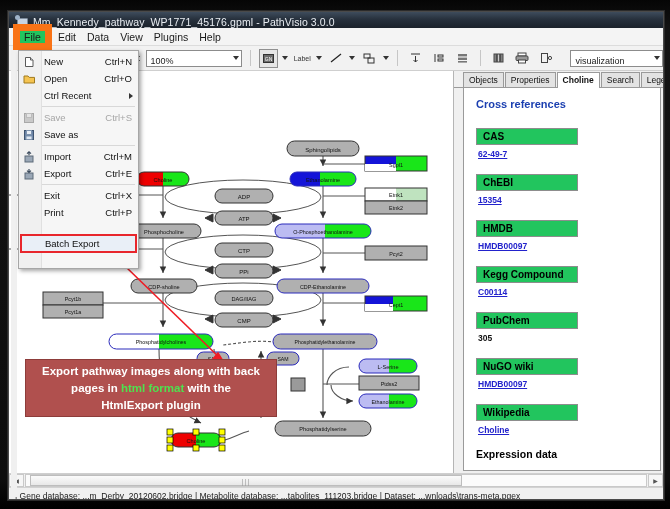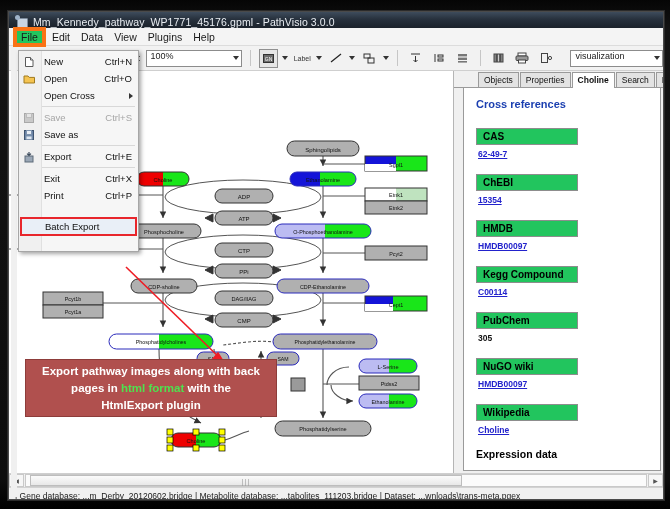--- a/index.html
+++ b/index.html
@@ -23,29 +23,29 @@
   .title-ico:before{content:"";position:absolute;left:2px;top:3px;width:9px;height:8px;
      background:#c8d4e2;border:1px solid #7d8b9c;border-radius:1px;}
   .title-ico:after{content:"";position:absolute;left:0px;top:0px;width:5px;height:5px;
      background:#9fb3c9;border-radius:50%;}
   .title-text{color:#e9edf2;font-size:10.5px;letter-spacing:.1px;white-space:nowrap;}
 
   
   .menubar{height:17px;background:#f4f4f4;border-bottom:1px solid #dcdcdc;
            display:flex;align-items:center;padding-left:4px;position:relative;z-index:30;}
   .menubar .mi{font-size:10.5px;color:#1a1a1a;padding:1px 5px;margin-right:1px;}
-  .menubar .mi.active{background:#22c55e;border:4px solid #f97316;padding:0 4px;}
+  .menubar .mi.active{background:#22c55e;border:7px solid #f97316;padding:0 4px;}
 
   
   .toolbar{height:24px;background:#f2f2f2;border-bottom:1px solid #cfcfcf;
            display:flex;align-items:center;padding-left:6px;gap:5px;}
   .tb-sep{width:1px;height:16px;background:#c6c6c6;margin:0 3px;}
   .zoom-lab{font-size:9px;color:#222;margin-left:100px;}
   .combo{height:15px;background:#fff;border:1px solid #8c8c8c;
-         display:flex;align-items:flex-start;font-size:9px;color:#222;padding-left:4px;
+         display:flex;align-items:flex-end;font-size:9px;color:#222;padding-left:4px;
          position:relative;}
   .combo .arw{position:absolute;right:2px;top:50%;transform:translateY(-50%);
      width:0;height:0;border-left:3.5px solid transparent;border-right:3.5px solid transparent;
      border-top:4px solid #333;}
   .combo.zoom{width:92px;}
   .combo.vis{width:88px;margin-left:10px;}
   .tbtn{width:17px;height:17px;border:1px solid transparent;display:flex;
         align-items:center;justify-content:center;font-size:9px;color:#333;}
   .tbtn.box{border:1px solid #909090;background:#e6e6e6;}
   .drop-arw{width:0;height:0;border-left:3px solid transparent;
@@ -53,21 +53,21 @@
   .lbl-btn{font-size:7px;color:#333;}
 
   
   .body-row{display:flex;height:402px;}
   .canvas-wrap{position:relative;width:444px;height:402px;background:#fff;
                border-right:1px solid #b5b5b5;overflow:hidden;}
   .canvas-svg{position:absolute;left:0;top:0;}
 
   
   .sidepanel{width:209px;height:402px;background:#f0f0f0;display:flex;flex-direction:column;}
-  .tabstrip{height:16px;display:flex;align-items:flex-end;padding-left:24px;
+  .tabstrip{height:16px;display:flex;align-items:flex-end;padding-left:9px;
             background:#f0f0f0;border-bottom:1px solid #9a9a9a;}
   .tab{font-size:8.5px;color:#111;padding:1px 5px 1px;border:1px solid #9a9a9a;
        border-bottom:none;background:#e3e3e3;margin-right:1px;line-height:12px;}
   .tab.sel{background:#fff;font-weight:bold;position:relative;top:1px;padding-bottom:2px;}
   .panel-body{flex:1;background:#fff;border:1px solid #9a9a9a;border-top:none;
               margin:0 2px 2px 9px;padding:10px 0 0 12px;overflow:hidden;position:relative;}
   .xref-title{color:#1b3fb0;font-weight:bold;font-size:11px;margin-bottom:16px;}
   .xref-head{display:inline-block;min-width:88px;background:#22c55e;
              border:1px solid #8d8d8d;font-weight:bold;font-size:10px;color:#000;
              padding:2px 6px;margin-bottom:4px;}
@@ -543,21 +543,21 @@
         <span class="mico">
           <svg width="13" height="11" viewBox="0 0 13 11">
               <path d="M1,3 h4 l1.2,1.4 h5.3 v5.6 h-10.5 z" fill="#f5c451" stroke="#a07a1e"></path>
             </svg>
         </span>
         <span>Open</span>
         <span class="acc">Ctrl+O</span>
       </div>
 
       <div class="mrow">
-        <span>Open Cross</span>
+        <span>Ctrl Recent</span>
         <span class="sub"></span>
       </div>
 
       <div class="msep"></div>
 
       <div class="mrow dis">
         <span class="mico">
           <svg width="12" height="12" viewBox="0 0 12 12">
               <rect x="1.5" y="1.5" width="9" height="9" fill="#c9c9c9" stroke="#a8a8a8"></rect>
               <rect x="3.5" y="1.5" width="5" height="4" fill="#e4e4e4" stroke="#bbb"></rect>
@@ -574,20 +574,30 @@
               <rect x="3.5" y="1.5" width="5" height="4" fill="#e8eef6" stroke="#7e93ad"></rect>
               <rect x="3" y="7" width="6" height="3.5" fill="#dfe8f3" stroke="#7e93ad"></rect>
             </svg>
         </span>
         <span>Save as</span>
         <span class="acc"></span>
       </div>
 
       <div class="msep"></div>
 
+      <div class="mrow">
+        <span class="mico">
+          <svg width="12" height="12" viewBox="0 0 12 12">
+              <rect x="2" y="5" width="8" height="6" fill="#9aa7b6" stroke="#5d6a79"></rect>
+              <path d="M6,0.8 v3.4 M4,2.6 L6,0.8 L8,2.6" fill="none" stroke="#3b4a5c" stroke-width="1.2"></path>
+            </svg>
+        </span>
+        <span>Import</span>
+        <span class="acc">Ctrl+M</span>
+      </div>
 
       <div class="mrow">
         <span class="mico">
           <svg width="12" height="12" viewBox="0 0 12 12">
               <rect x="2" y="5" width="8" height="6" fill="#9aa7b6" stroke="#5d6a79"></rect>
               <path d="M6,4.4 v-3.4 M4,2.6 L6,4.4 L8,2.6" fill="none" stroke="#3b4a5c" stroke-width="1.2"></path>
             </svg>
         </span>
         <span>Export</span>
         <span class="acc">Ctrl+E</span>

